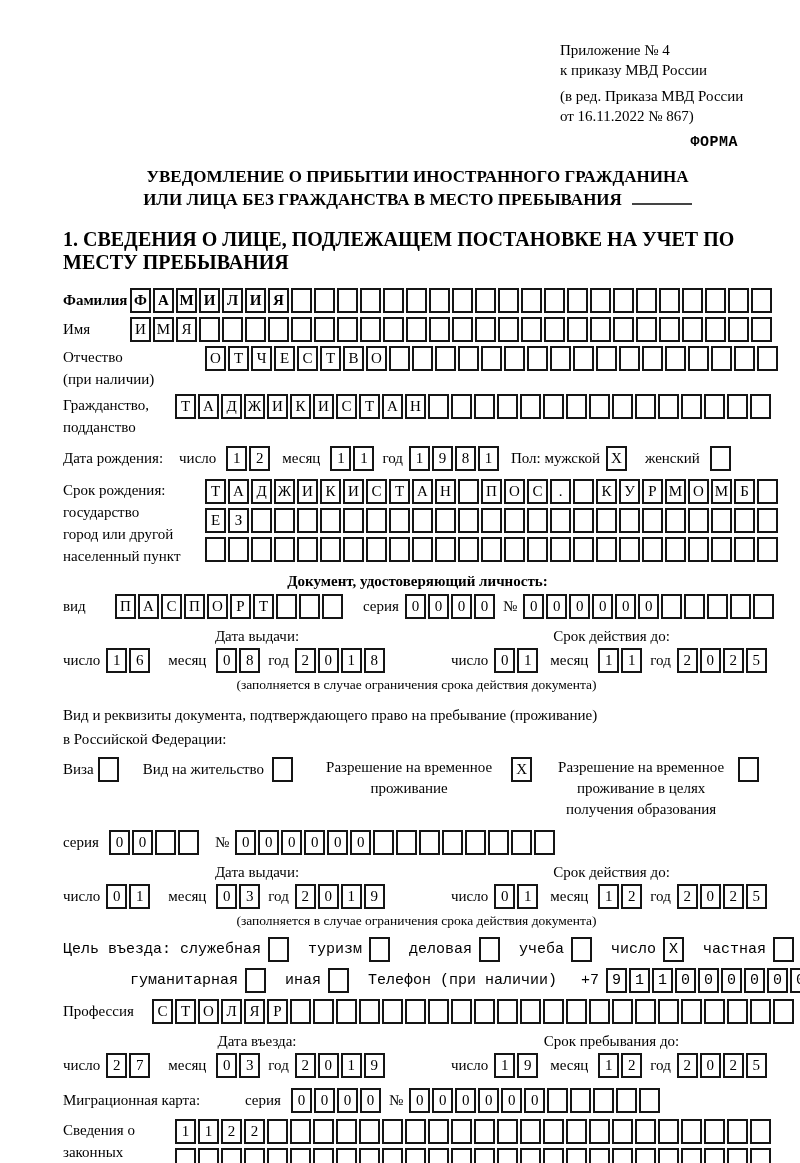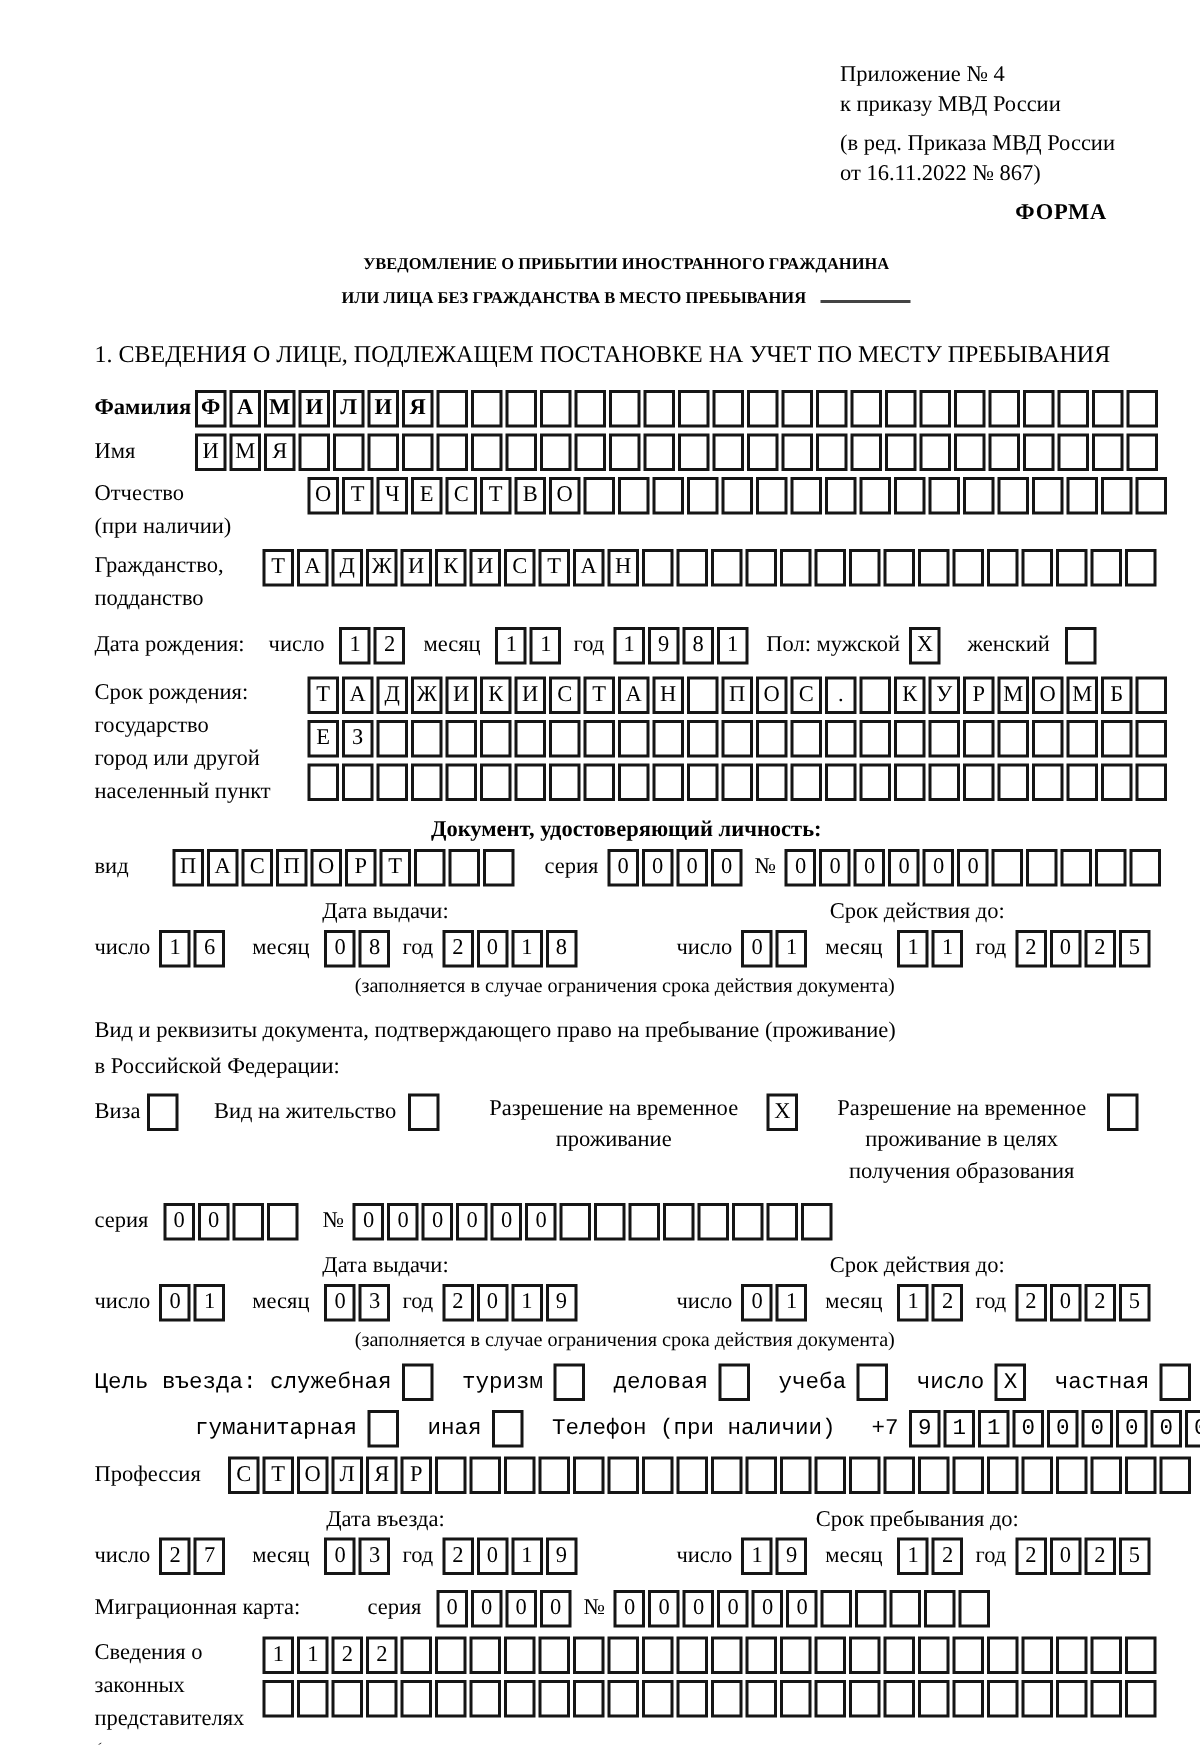--- a/index.html
+++ b/index.html
@@ -5,25 +5,25 @@
   html,body{margin:0;padding:0;}
   body{
     width:800px;height:1163px;background:#ffffff;color:#000;
     font-family:"Liberation Serif","DejaVu Serif",serif;font-size:15px;
     overflow:hidden;
   }
   .page{padding:40px 28px 0 63px;box-sizing:border-box;width:800px;}
   
   .hdr{margin-left:497px;line-height:20px;}
   .hdr .amend{margin-top:6px;}
-  .forma{margin-top:8px;text-align:right;padding-right:34px;font-weight:bold;letter-spacing:.5px;}
+  .forma{margin-top:8px;text-align:right;padding-right:34px;font-weight:bold;letter-spacing:.5px;font-family:Liberation Mono, monospace;}
   
-  .title{margin-top:14px;text-align:center;font-weight:bold;font-size:11px;line-height:23px;}
+  .title{margin-top:14px;text-align:center;font-weight:bold;font-size:17px;line-height:23px;}
   .blank-line{display:inline-block;width:60px;border-bottom:2px solid #444;margin-left:10px;}
-  .sec-head{margin-top:17px;font-weight:normal;font-size:16px;}
+  .sec-head{margin-top:17px;font-weight:bold;font-size:20px;}
   
   .row{display:flex;align-items:flex-start;margin-top:4px;}
   .lbl{flex:none;line-height:25px;}
   .lbl2{flex:none;line-height:22px;}
   .boxes{display:flex;flex:none;}
   .cell{
     box-sizing:border-box;flex:none;width:21px;height:25px;margin-right:2px;
     border:2px solid #151515;display:inline-flex;align-items:center;justify-content:center;
     font-size:15px;line-height:1;background:#fff;
   }

